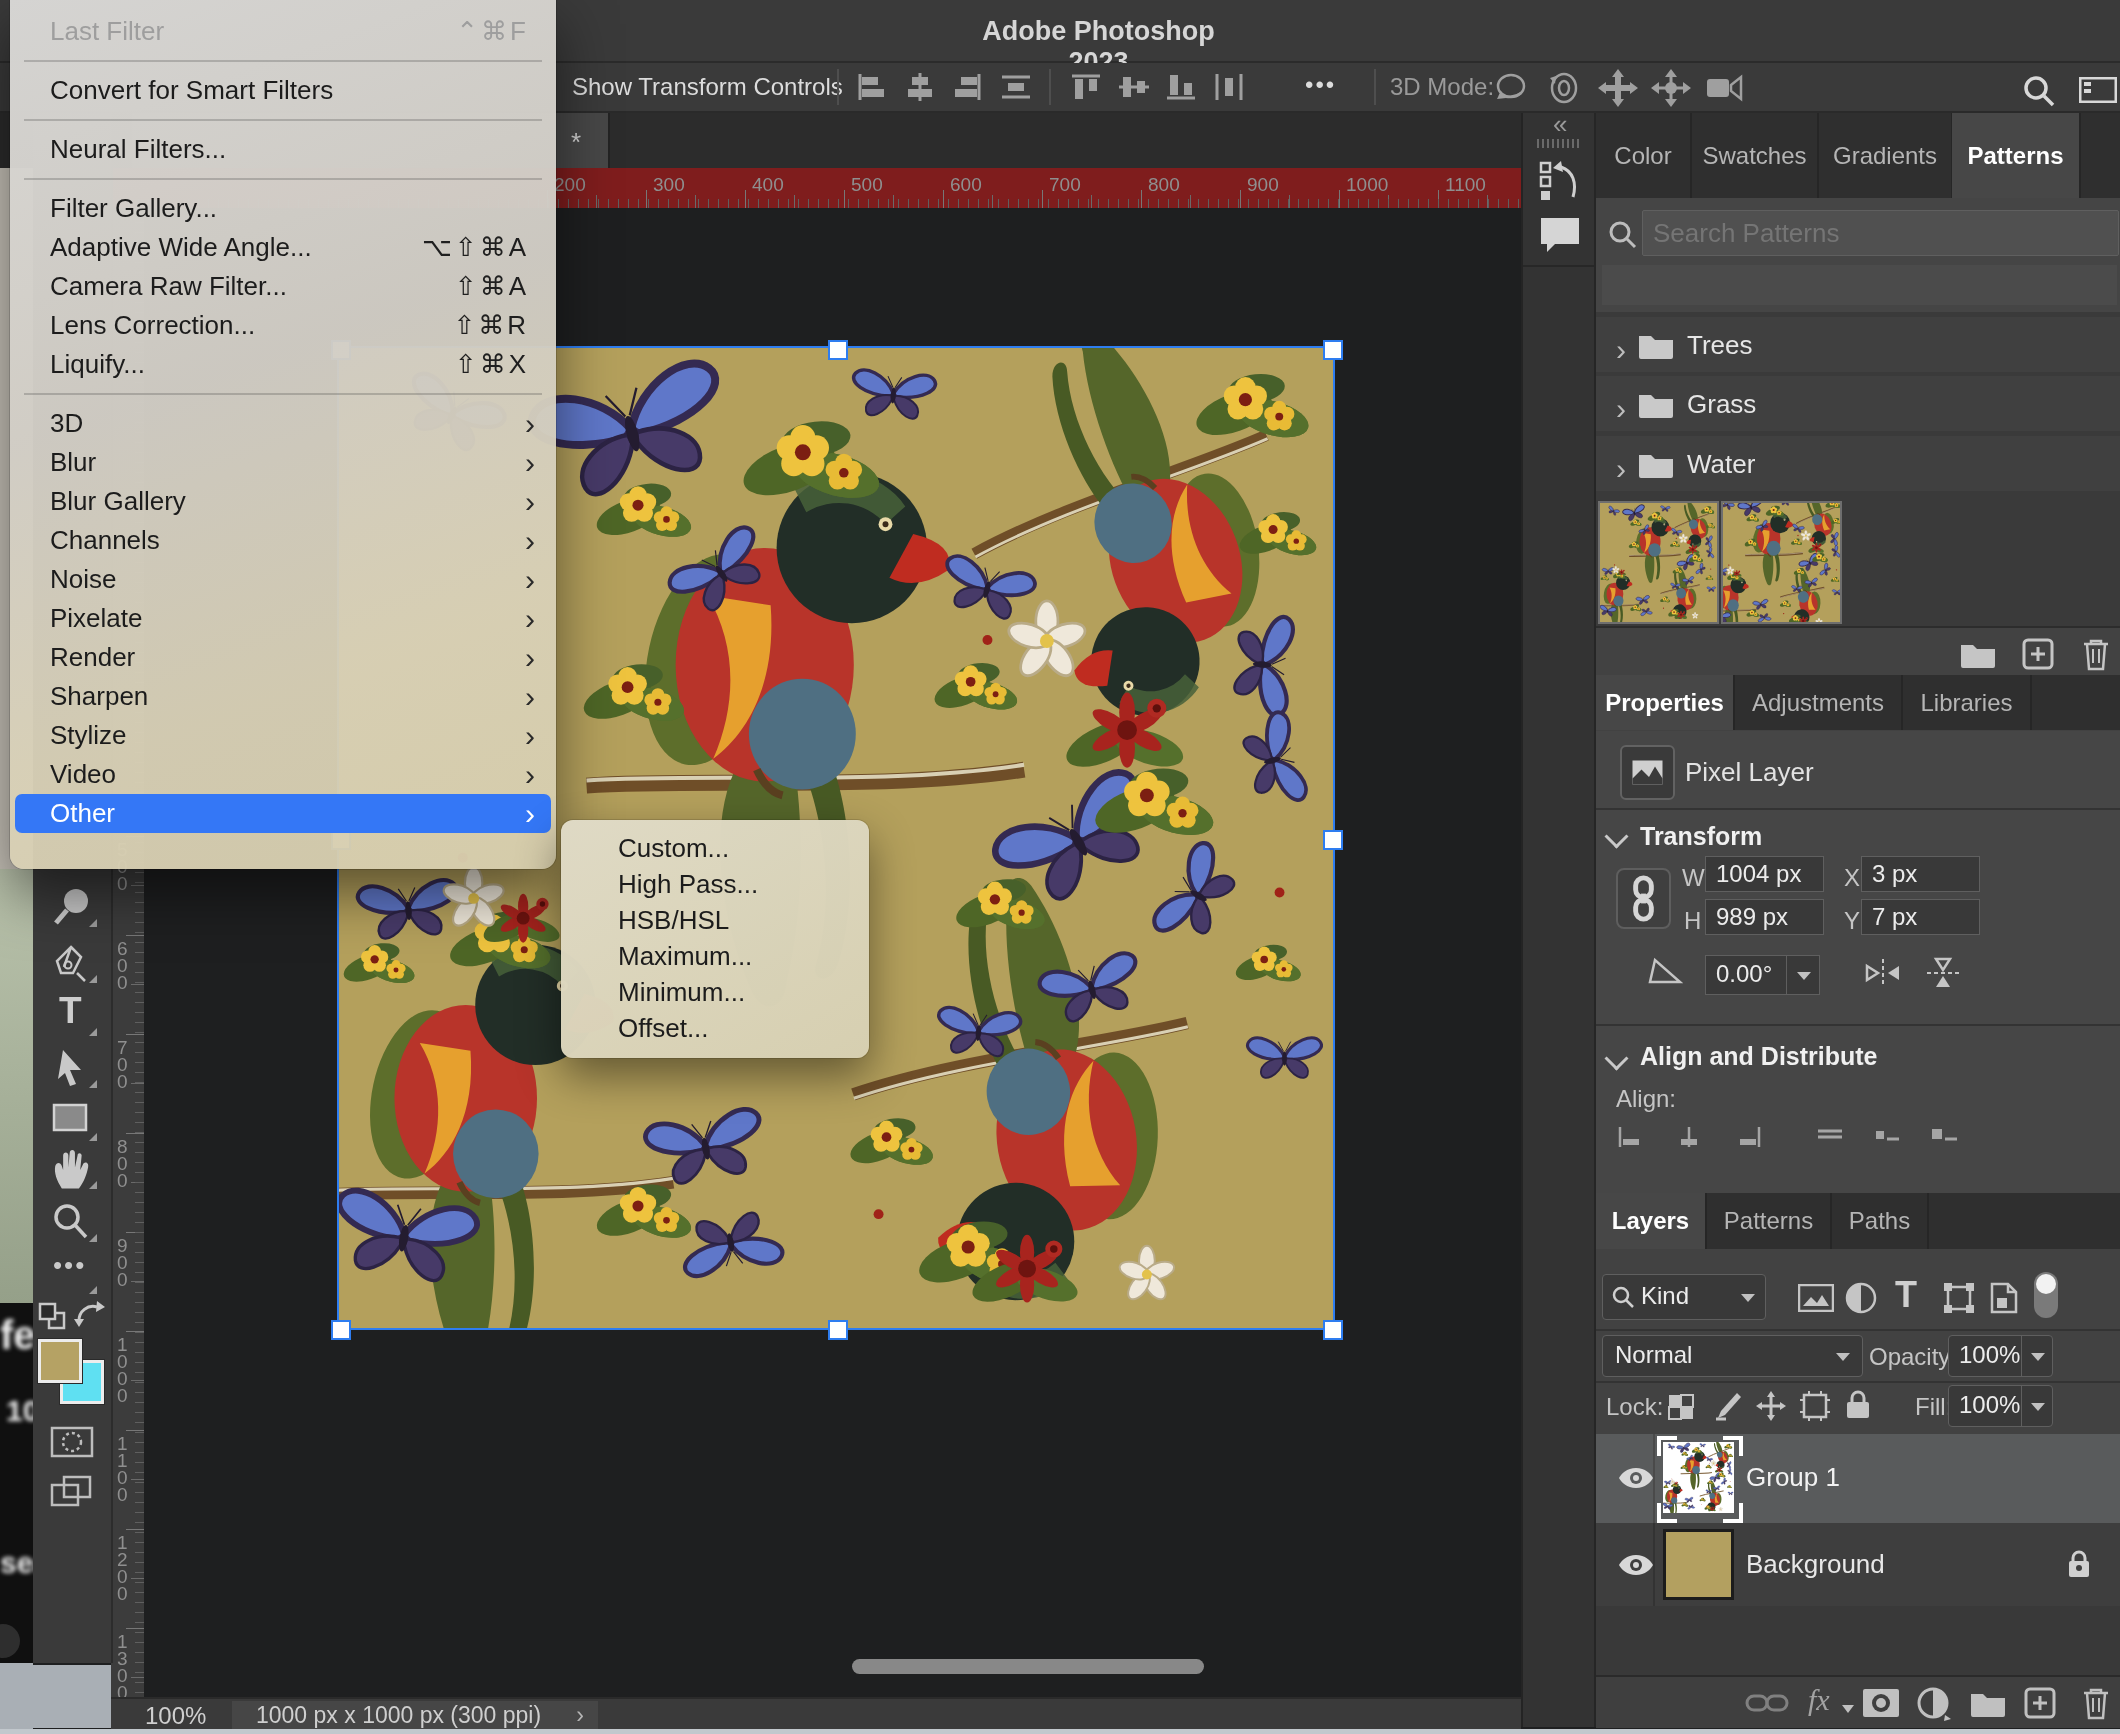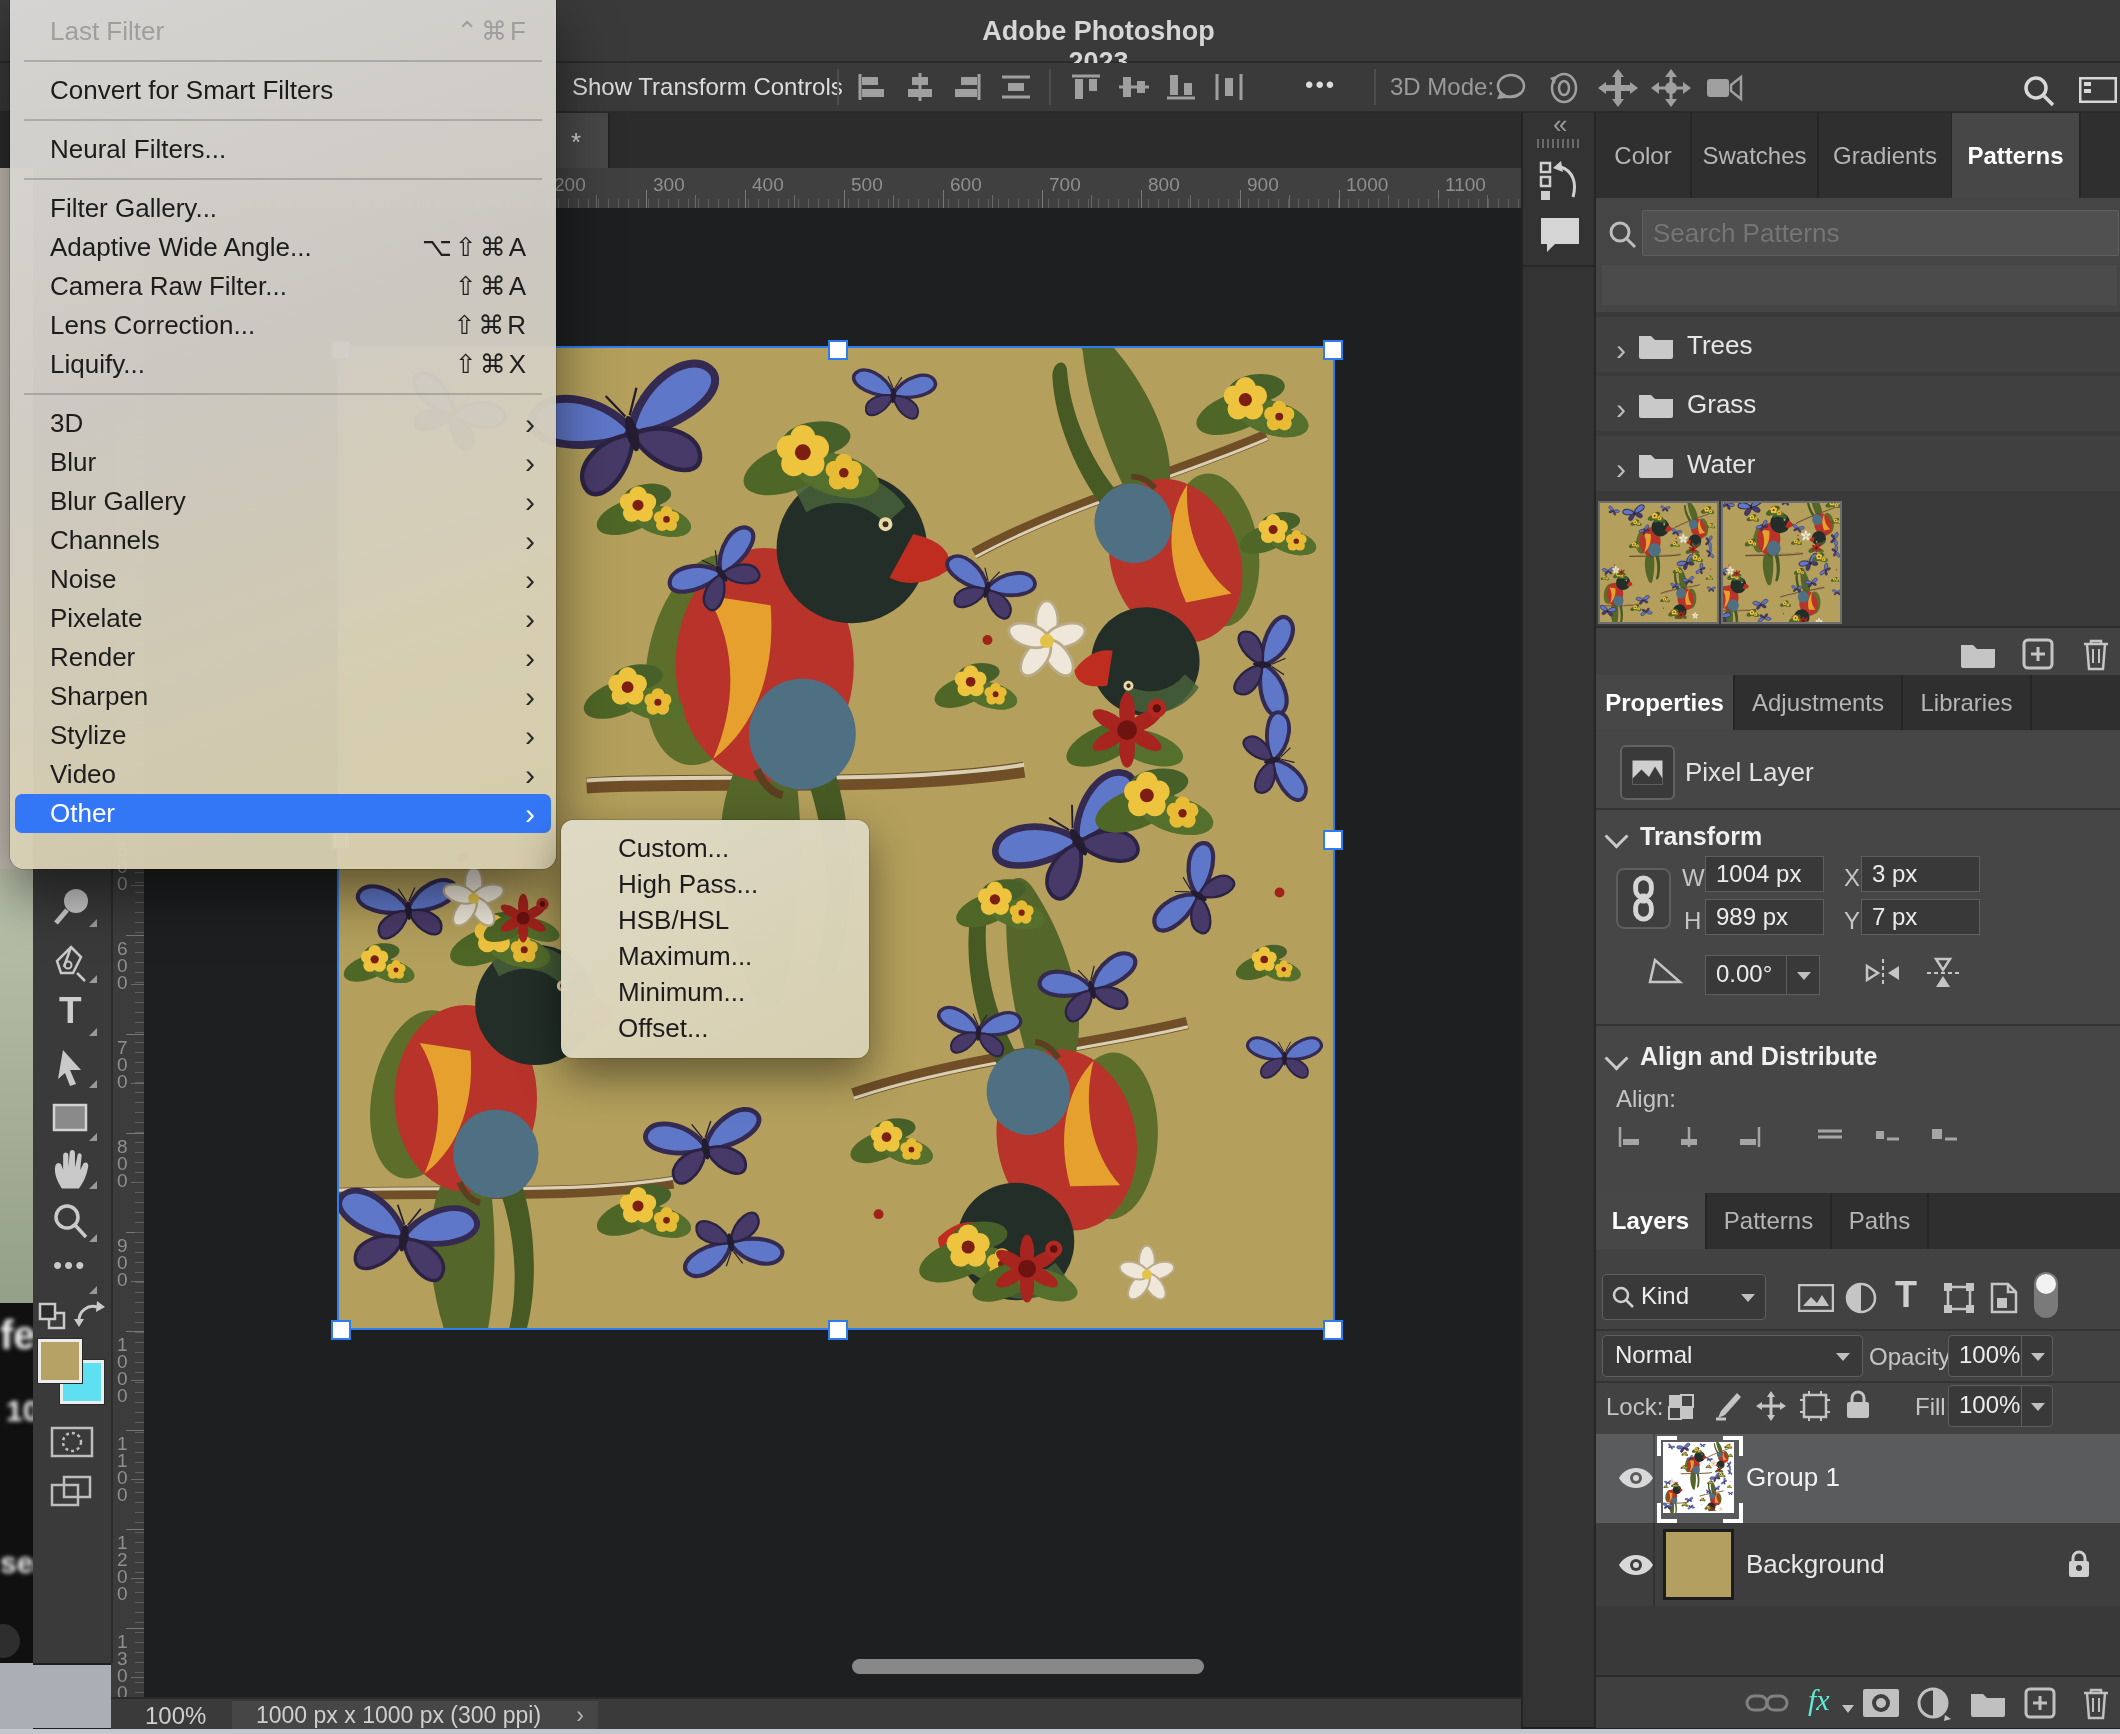--- a/index.html
+++ b/index.html
@@ -14,21 +14,21 @@
   .ob-label{font-size:24px;color:#dcdcdc;}
   .ob-dim{font-size:24px;color:#9a9a9a;}
   .vdiv{width:2px;background:#4e4e4e;}
   .obicon{color:#9f9f9f;}
   .sharebtn{left:1894px;top:69px;width:109px;height:44px;border-radius:22px;background:#2573e8;
     color:#fff;font-size:25px;font-weight:bold;text-align:center;line-height:44px;}
   .tabstrip{left:0;top:113px;width:2121px;height:55px;background:#2c2c2c;}
   .doctab{left:132px;top:0;width:476px;height:55px;background:#474747;border-right:2px solid #232323;}
   .tabdirty{left:439px;top:14px;font-size:26px;color:#cfcfcf;}
   
-  .hruler{left:111px;top:168px;width:1410px;height:40px;background:#404040;border-bottom:2px solid #282828;}
+  .hruler{left:111px;top:168px;width:1410px;height:40px;background:#7f1d1d;border-bottom:2px solid #282828;}
   .hruler::after{content:"";position:absolute;left:0;right:0;bottom:0;height:9px;
     background:repeating-linear-gradient(to right,#5f5f5f 0 1px,transparent 1px 10px);background-position-x:7px;}
   .htick{position:absolute;bottom:0;width:1px;height:18px;background:#777;}
   .hhalf{position:absolute;bottom:0;width:1px;height:13px;background:#6a6a6a;}
   .hlab{position:absolute;top:6px;font-size:19px;color:#8f8f8f;}
   .vruler{left:111px;top:208px;width:33px;height:1489px;background:#3c3c3c;border-right:2px solid #282828;}
   .vruler::after{content:"";position:absolute;top:0;bottom:0;right:0;width:9px;
     background:repeating-linear-gradient(to bottom,#5f5f5f 0 1px,transparent 1px 10px);background-position-y:4px;}
   .vtick{position:absolute;right:0;height:1px;width:18px;background:#777;}
   .vhalf{position:absolute;right:0;height:1px;width:13px;background:#6a6a6a;}
@@ -753,21 +753,21 @@
           </svg>
       </div>
       <div class="abs" style="left:0;top:356px;width:527px;height:69px;background:#393939;"></div>
     </div>
 
     <div class="abs" style="left:0;top:1562px;width:527px;height:51px;background:#3f3f3f;border-top:2px solid #2a2a2a;">
       <svg style="position:absolute;left:149px;top:14px;color:#808080;" width="44" height="24" viewBox="0 0 44 24">
           <rect x="2" y="5" width="20" height="14" rx="7" fill="none" stroke="currentColor" stroke-width="3"></rect>
           <rect x="22" y="5" width="20" height="14" rx="7" fill="none" stroke="currentColor" stroke-width="3"></rect>
         </svg>
-      <div style="position:absolute;left:212px;top:6px;color:#5eead4;font-size:30px;font-style:italic;font-family:'Liberation Serif',serif;">fx<span style="position:absolute;left:34px;top:22px;width:0;height:0;border-left:6px solid transparent;border-right:6px solid transparent;border-top:8px solid #c0c0c0;"></span></div>
+      <div style="position:absolute;left:212px;top:6px;color:#a3a3a3;font-size:30px;font-style:italic;font-family:'Liberation Serif',serif;">fx<span style="position:absolute;left:34px;top:22px;width:0;height:0;border-left:6px solid transparent;border-right:6px solid transparent;border-top:8px solid #c0c0c0;"></span></div>
       <svg style="position:absolute;left:265px;top:10px;color:#c0c0c0;" width="40" height="32" viewBox="0 0 40 32">
           <rect x="2" y="2" width="36" height="28" rx="2" fill="currentColor"></rect>
           <circle cx="20" cy="16" r="9" fill="#3f3f3f"></circle>
           <circle cx="20" cy="16" r="5" fill="currentColor"></circle>
         </svg>
       <svg style="position:absolute;left:321px;top:10px;color:#c0c0c0;" width="34" height="34" viewBox="0 0 34 34">
           <circle cx="16" cy="16" r="14" fill="none" stroke="currentColor" stroke-width="3"></circle>
           <path d="M16,2 a14,14 0 0 1 0,28 z" fill="currentColor"></path>
           <path d="M28,28 l6,4 -7,2 z" fill="currentColor"></path>
         </svg>

